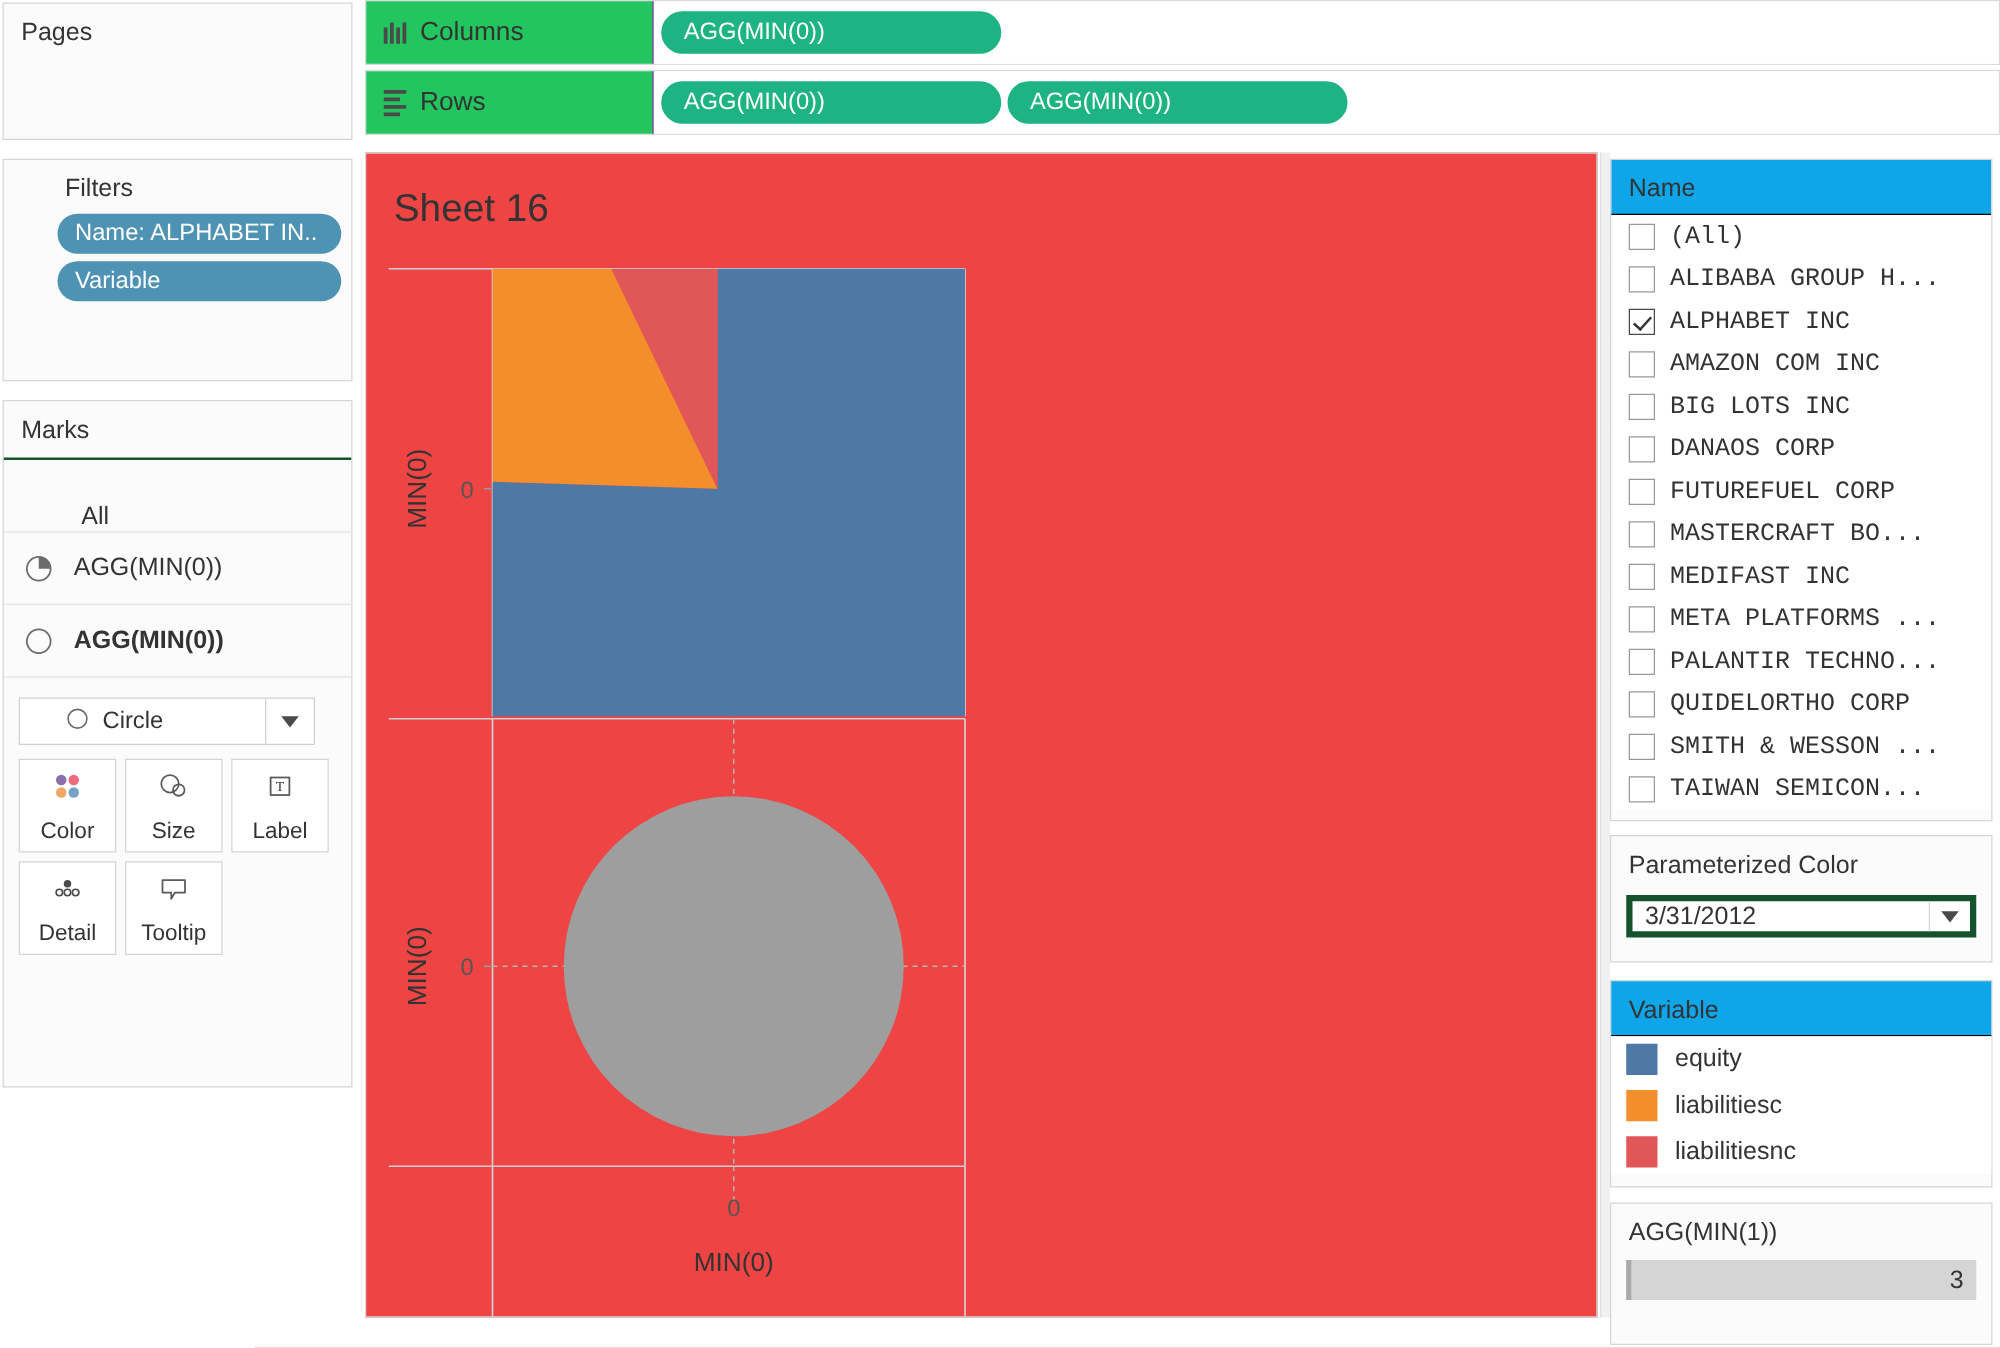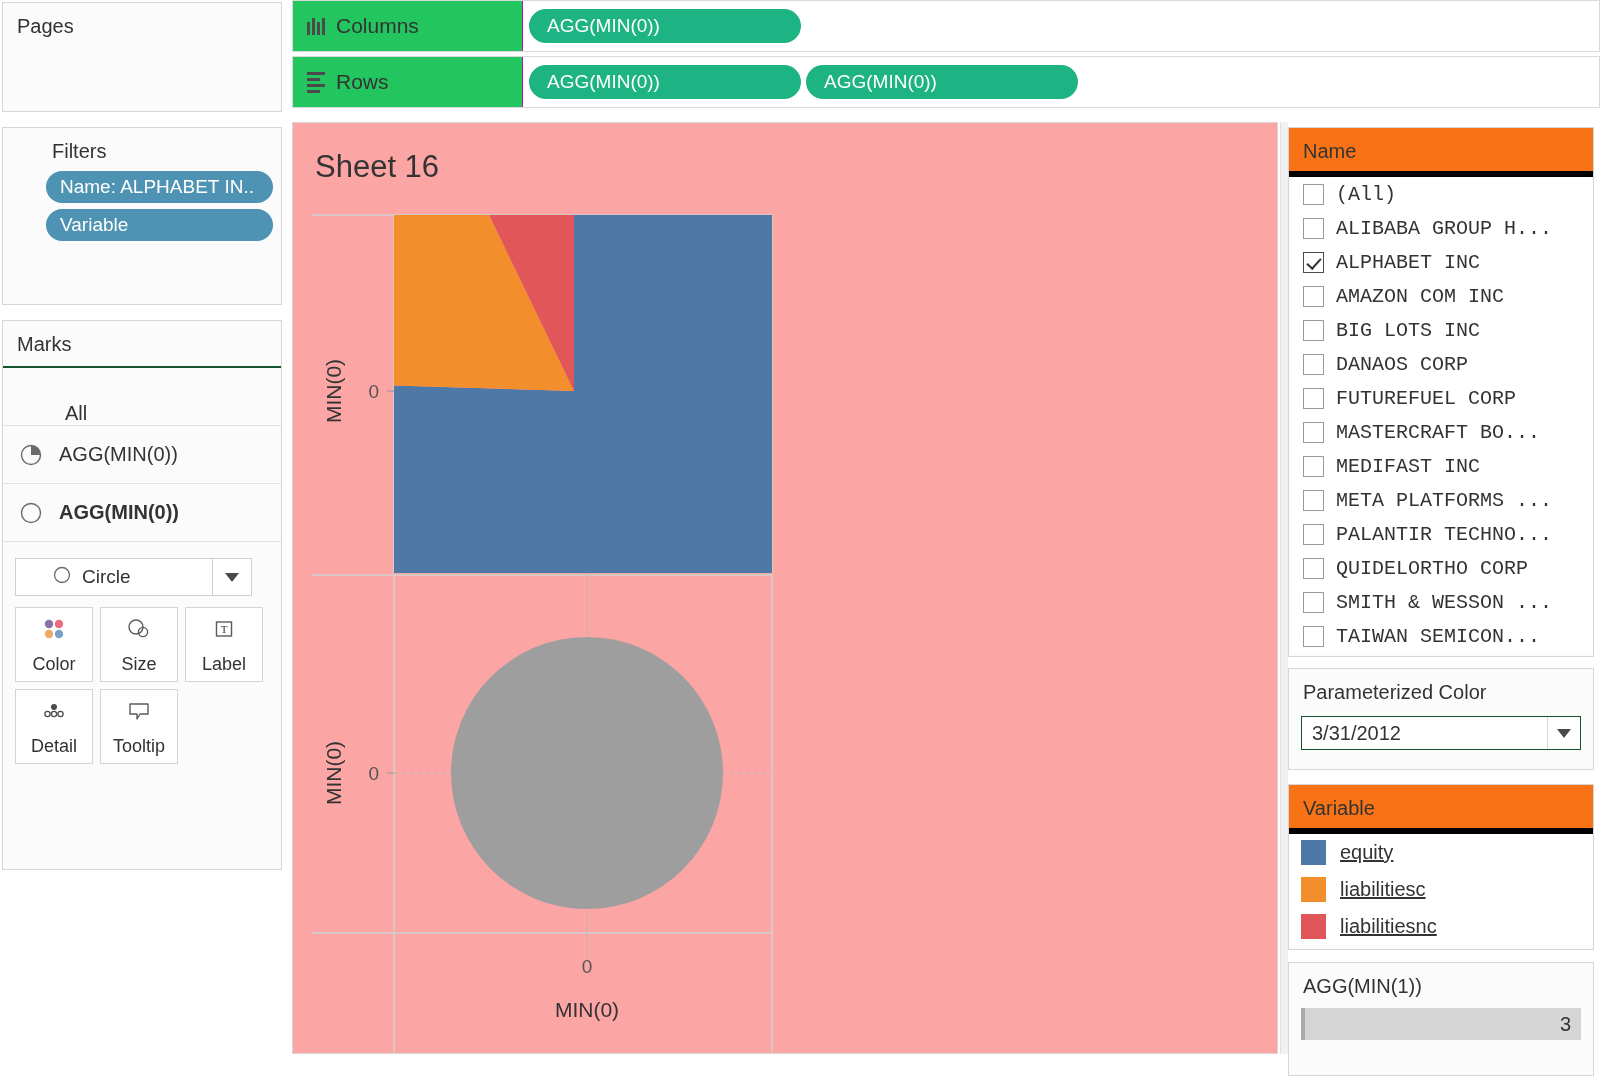--- a/index.html
+++ b/index.html
@@ -223,21 +223,21 @@
     cursor: default;
   }
 
   
   #view {
     position: absolute;
     left: 292px;
     top: 122px;
     width: 986px;
     height: 932px;
-    background: #fca5a5;
+    background: #ef4444;
     border: 1px solid #d6d6d6;
     box-sizing: border-box;
   }
   #sheet-title {
     position: absolute;
     left: 22px;
     top: 26px;
     font-size: 31px;
     color: #333333;
   }
@@ -285,35 +285,35 @@
   .chk.checked::after {
     content: "";
     position: absolute;
     left: 6px; top: 2px;
     width: 6px; height: 12px;
     border: solid #333333;
     border-width: 0 2px 2px 0;
     transform: rotate(42deg);
   }
   .name-head {
-    background: #f97316;
-    border-bottom: 6px solid #000000;
+    background: #0ea5e9;
+    border-bottom: 1px solid #000000;
   }
 
   #param-card {
     position: absolute;
     left: 1288px;
     top: 668px;
     width: 306px;
     height: 102px;
   }
   .param-select {
     margin: 4px 12px 0 12px;
     height: 34px;
-    border: 1px solid #14532d;
+    border: 5px solid #14532d;
     background: #ffffff;
     display: flex;
     align-items: center;
     box-sizing: border-box;
   }
   .param-select .ps-val {
     flex: 1;
     padding-left: 10px;
     font-size: 20px;
     color: #333333;
@@ -333,21 +333,20 @@
   }
   .legend-item {
     display: flex;
     align-items: center;
     gap: 14px;
     height: 37px;
     padding-left: 12px;
     font-size: 20px;
     background: #ffffff;
     cursor: default;
-    text-decoration: underline;
   }
   .swatch { width: 25px; height: 25px; flex: none; }
 
   #agg-card {
     position: absolute;
     left: 1288px;
     top: 962px;
     width: 306px;
     height: 114px;
   }

